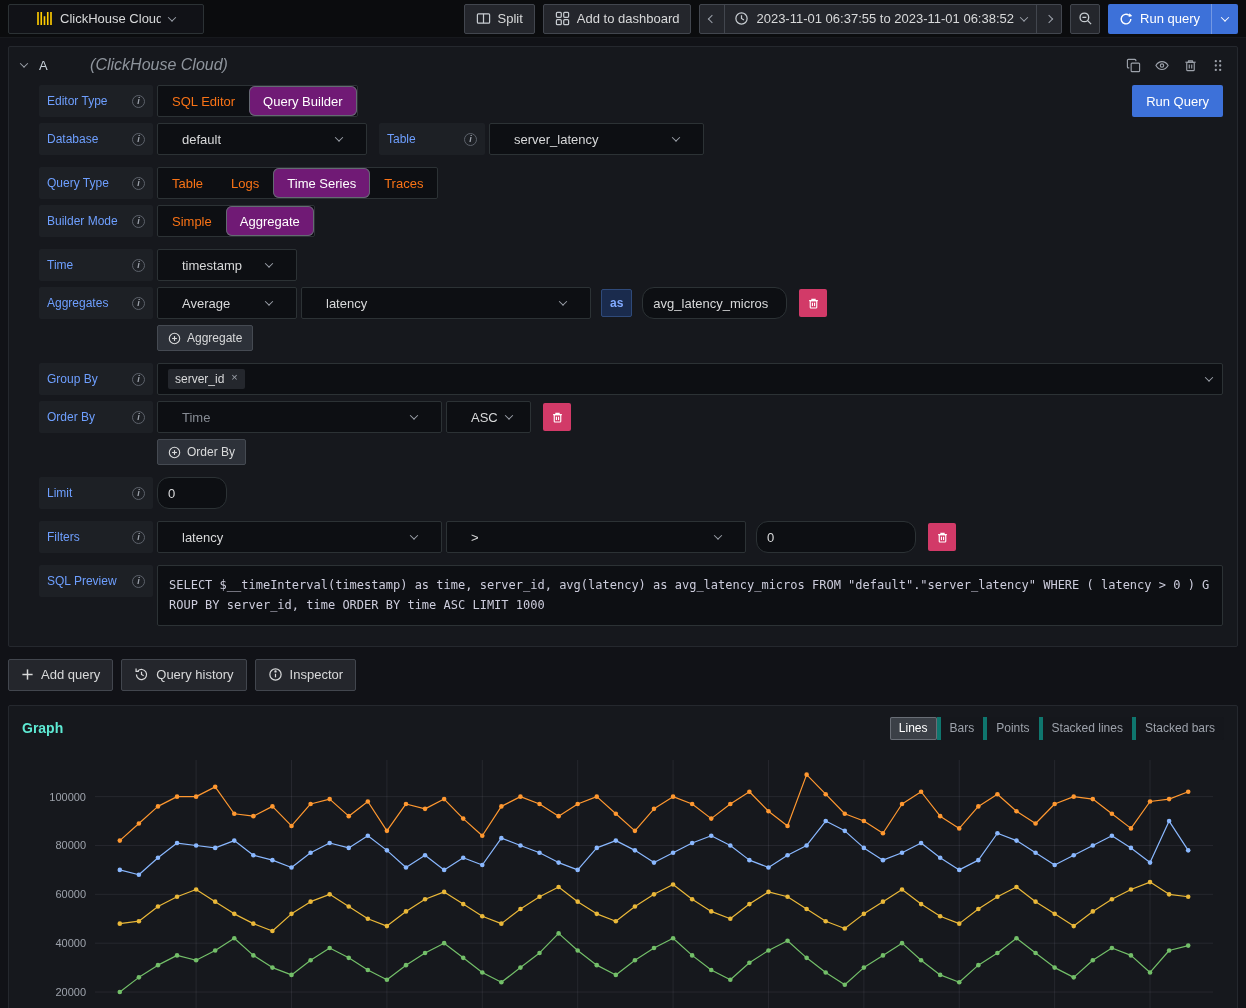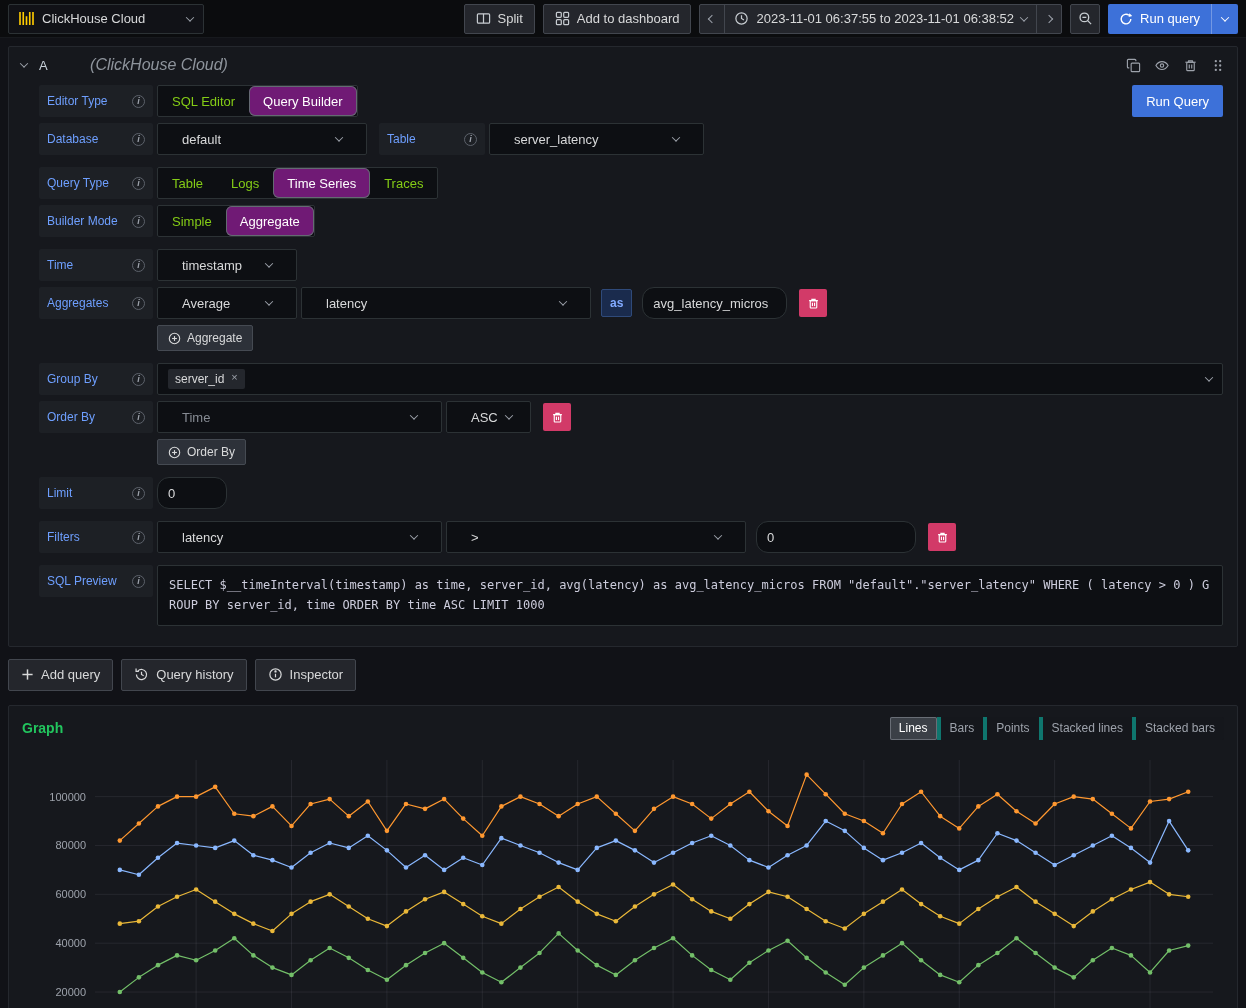--- a/index.html
+++ b/index.html
@@ -14,21 +14,21 @@
   svg { display: block; }
 
   
   .topbar {
     height: 38px; background: #0b0c0e; display: flex; align-items: center;
     padding: 0 8px; gap: 8px; border-bottom: 1px solid #17191d;
   }
   .ds-picker {
     display: flex; align-items: center; gap: 8px; background: #111217;
     border: 1px solid #2c3235; border-radius: 2px; height: 30px;
-    padding: 0 10px; width: 196px; cursor: pointer;
+    padding: 0 28px; width: 196px; cursor: pointer;
   }
   .ds-picker .name { flex: 1; color: #d8d9da; white-space: nowrap; overflow: hidden; }
   .spacer { flex: 1; }
   .tbtn {
     display: flex; align-items: center; gap: 7px; height: 30px; padding: 0 11px;
     background: #24262c; border: 1px solid #42464e; border-radius: 2px;
     color: #d8d9da; font-size: 13px; font-weight: 500; font-family: inherit; cursor: pointer;
   }
   .tbtn.square { width: 30px; padding: 0; justify-content: center; }
   .time-group {
@@ -97,21 +97,21 @@
     padding: 0 10px; color: #d8d9da; font-size: 13px; font-family: inherit;
   }
   .w70  { width: 70px; }  .w85  { width: 85px; }  .w140 { width: 140px; }
   .w145 { width: 145px; } .w160 { width: 160px; } .w210 { width: 210px; }
   .w215 { width: 215px; } .w285 { width: 285px; } .w290 { width: 290px; } .w300 { width: 300px; }
 
   .rgroup {
     display: flex; align-items: stretch; height: 32px; background: #0d0f13;
     border: 1px solid #2c3235; border-radius: 2px; overflow: hidden;
   }
-  .ropt { display: flex; align-items: center; padding: 0 14px; color: #84cc16; cursor: pointer; }
+  .ropt { display: flex; align-items: center; padding: 0 14px; color: #f97316; cursor: pointer; }
   .ropt.sel { background: #701a75; color: #fff; border-radius: 6px; box-shadow: inset 0 0 0 1px #646a72; }
 
   .as-badge {
     height: 28px; display: flex; align-items: center; padding: 0 8px; border-radius: 2px;
     background: #1a2b4d; border: 1px solid #2f4a7a; color: #82aaff; font-size: 12px; font-weight: 700;
   }
   .del {
     width: 28px; height: 28px; flex: none; background: #d23a68; border: none; border-radius: 2px;
     display: flex; align-items: center; justify-content: center; cursor: pointer;
   }
@@ -143,21 +143,21 @@
 
   .footer-row { display: flex; gap: 8px; margin: 12px 8px 14px 8px; }
   .fbtn {
     display: flex; align-items: center; gap: 7px; height: 32px; padding: 0 12px;
     background: #24262c; border: 1px solid #42464e; border-radius: 2px;
     color: #d8d9da; font-size: 13px; font-weight: 500; font-family: inherit; cursor: pointer;
   }
 
   
   .g-header { display: flex; align-items: center; justify-content: space-between; padding: 11px 13px 2px 13px; }
-  .g-title { font-size: 14px; font-weight: 700; color: #22c55e; }
+  .g-title { font-size: 14px; font-weight: 700; color: #5eead4; }
   .g-modes { display: flex; align-items: stretch; height: 23px; background: #15171c; border-radius: 2px; }
   .gm { display: flex; align-items: center; padding: 0 9px; font-size: 12px; color: #9da2ab; cursor: pointer; border-left: 4px solid #0f766e; }
   .gm:first-child { border-left: none; }
   .gm.sel { background: #3b4047; color: #fff; box-shadow: inset 0 0 0 1px #696e76; border-radius: 2px; }
   .chart-wrap { padding: 8px 10px 0 10px; }
   svg text { font-family: "Liberation Sans", sans-serif; }
 </style>
 </head>
 <body>
 

